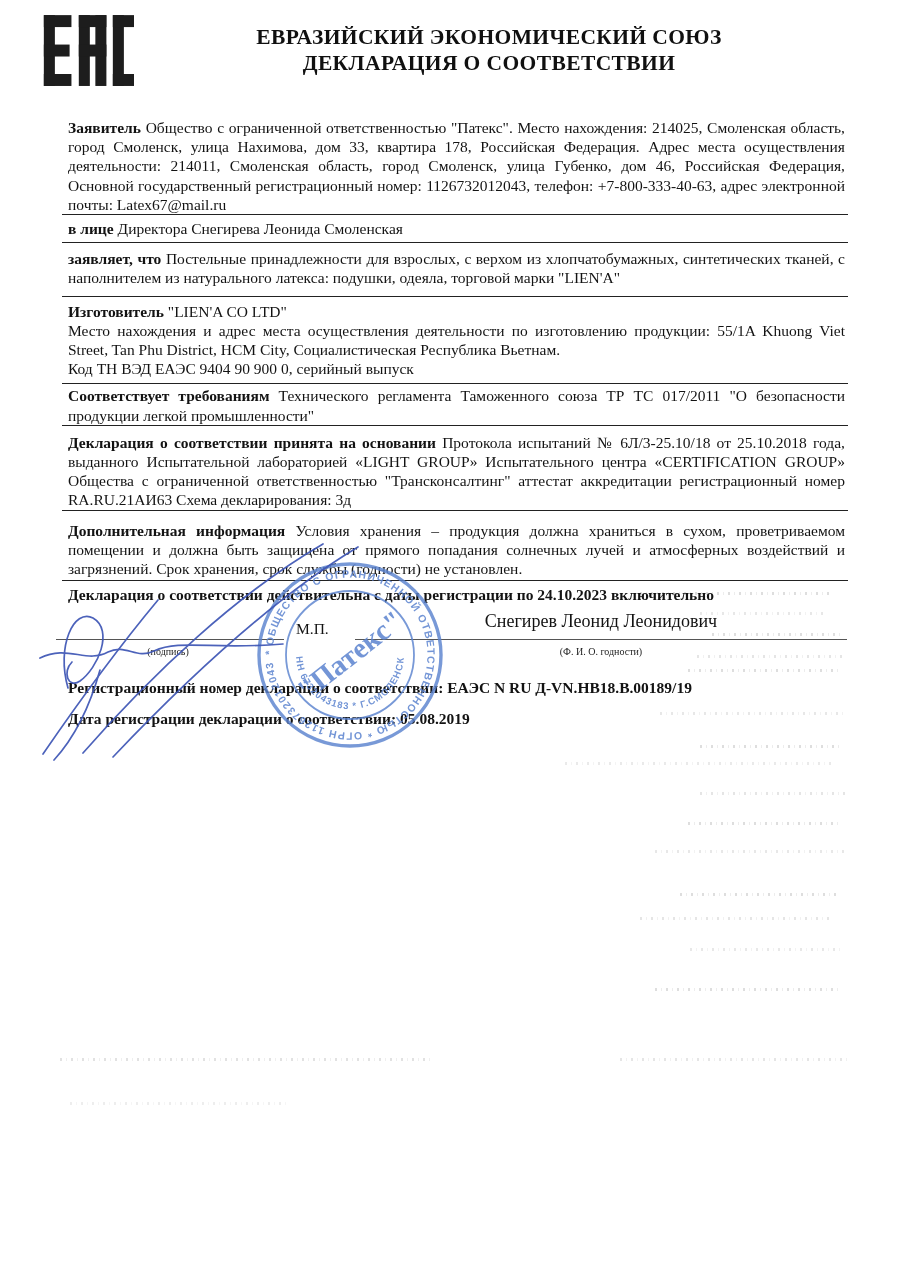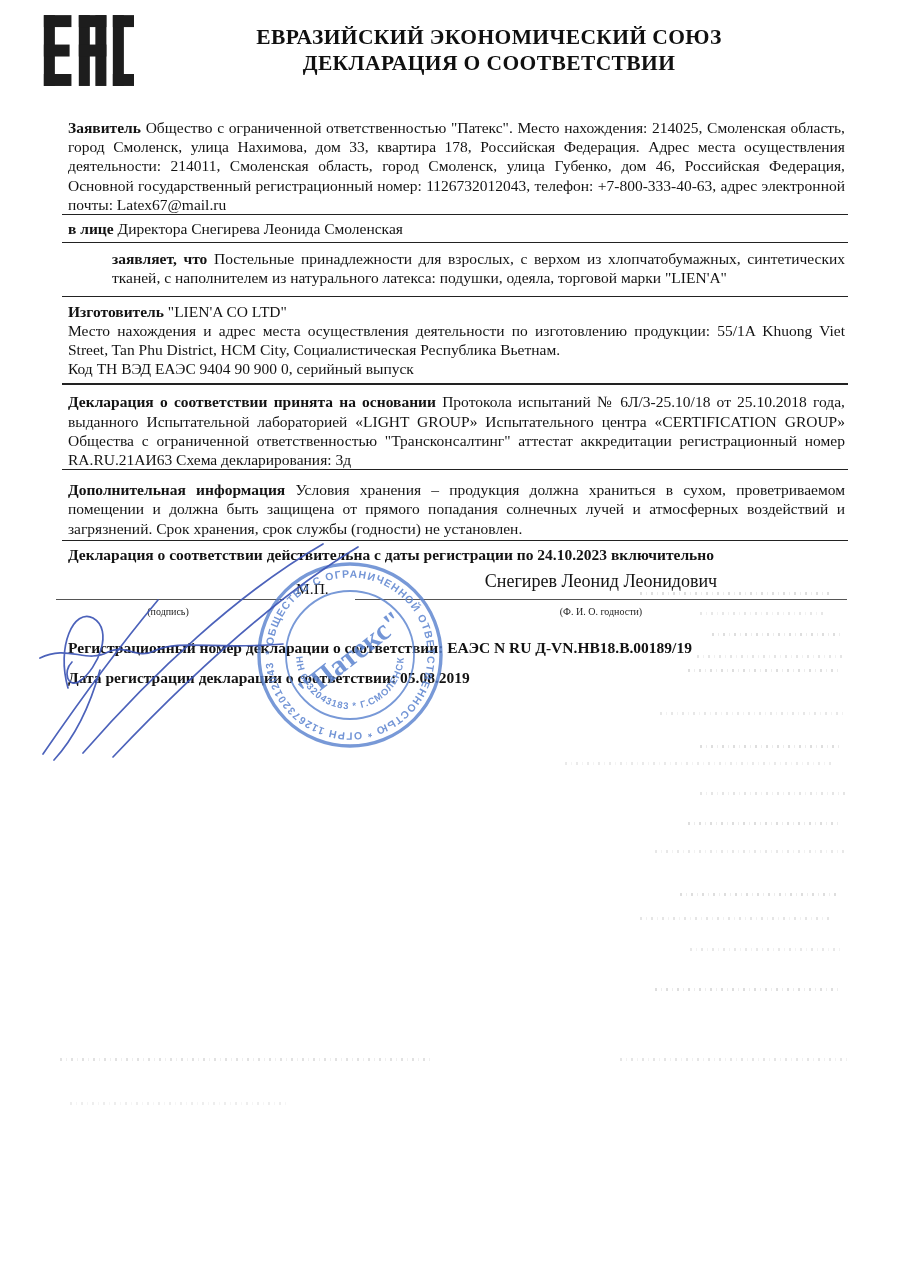--- a/index.html
+++ b/index.html
@@ -16,21 +16,21 @@
     font-weight:bold; font-size:21.5px; line-height:26px; letter-spacing:0.4px;
     color:#101010;
   }
   .content {
     margin:30px 55px 0 68px; font-size:15.5px; line-height:19.2px;
     text-align:justify; color:#131313;
   }
   .content b { font-weight:bold; }
   .rule { border-top:1.7px solid #222; margin-left:-6px; margin-right:-3px; }
   .p-inface { padding:3.5px 0 4.5px; text-align:left; }
-  .p-declares { margin-top:6px; margin-bottom:8px;margin-left:44px; }
+  .p-declares { margin-top:6px; margin-bottom:8px; }
   .manu { margin-top:5px; margin-bottom:5px; }
   .p-complies { margin-top:2px; }
   .p-basis { margin-top:7px; }
   .p-additional { margin-top:10px; margin-bottom:2px; }
   .p-validity { margin-top:4px; font-weight:bold; text-align:left; }
   .sig-block { position:relative; height:72px; text-align:left; }
   .sig-line { position:absolute; border-top:1.2px solid #555; }
   .sig-line.left { left:-12px; top:35px; width:228px; }
   .sig-line.right { left:287px; top:35px; width:492px; }
   .sig-caption {
@@ -89,20 +89,21 @@
     <p class="p-declares"><b>заявляет, что</b><span> Постельные принадлежности для взрослых, с верхом из хлопчатобумажных, синтетических тканей, с наполнителем из натурального латекса: подушки, одеяла, торговой марки "LIEN'A"</span></p>
     <div class="rule"></div>
 
     <div class="manu">
       <p><b>Изготовитель</b><span> "LIEN'A CO LTD"</span></p>
       <p>Место нахождения и адрес места осуществления деятельности по изготовлению продукции: 55/1A Khuong Viet Street, Tan Phu District, HCM City, Социалистическая Республика Вьетнам.</p>
       <p>Код ТН ВЭД ЕАЭС 9404 90 900 0, серийный выпуск</p>
     </div>
     <div class="rule"></div>
 
+    <p class="p-complies"><b>Соответствует требованиям</b><span> Технического регламента Таможенного союза ТР ТС 017/2011 "О безопасности продукции легкой промышленности"</span></p>
     <div class="rule"></div>
 
     <p class="p-basis"><b>Декларация о соответствии принята на основании</b><span> Протокола испытаний № 6Л/3-25.10/18 от 25.10.2018 года, выданного Испытательной лабораторией «LIGHT GROUP» Испытательного центра «CERTIFICATION GROUP» Общества с ограниченной ответственностью "Трансконсалтинг" аттестат аккредитации регистрационный номер RA.RU.21АИ63 Схема декларирования: 3д</span></p>
     <div class="rule"></div>
 
     <p class="p-additional"><b>Дополнительная информация</b><span> Условия хранения – продукция должна храниться в сухом, проветриваемом помещении и должна быть защищена от прямого попадания солнечных лучей и атмосферных воздействий и загрязнений. Срок хранения, срок службы (годности) не установлен.</span></p>
     <div class="rule"></div>
 
     <p class="p-validity">Декларация о соответствии действительна с даты регистрации по 24.10.2023 включительно</p>
 

